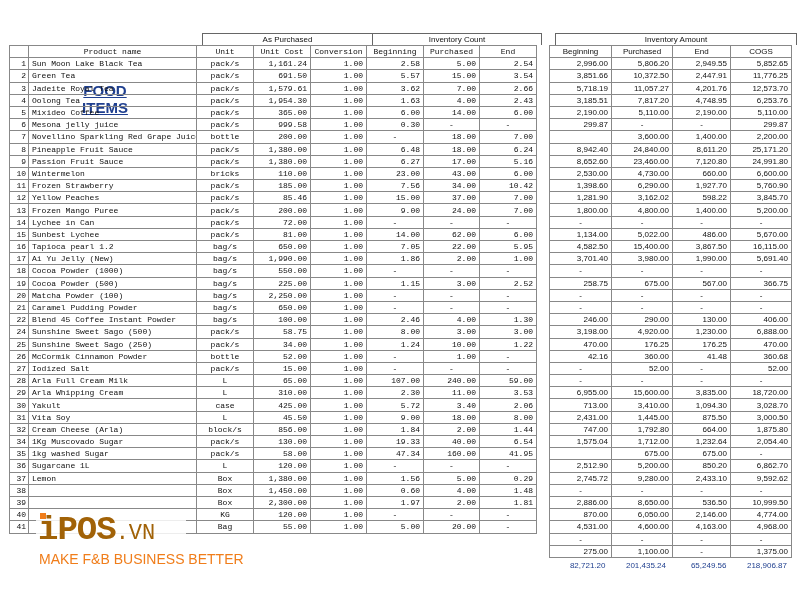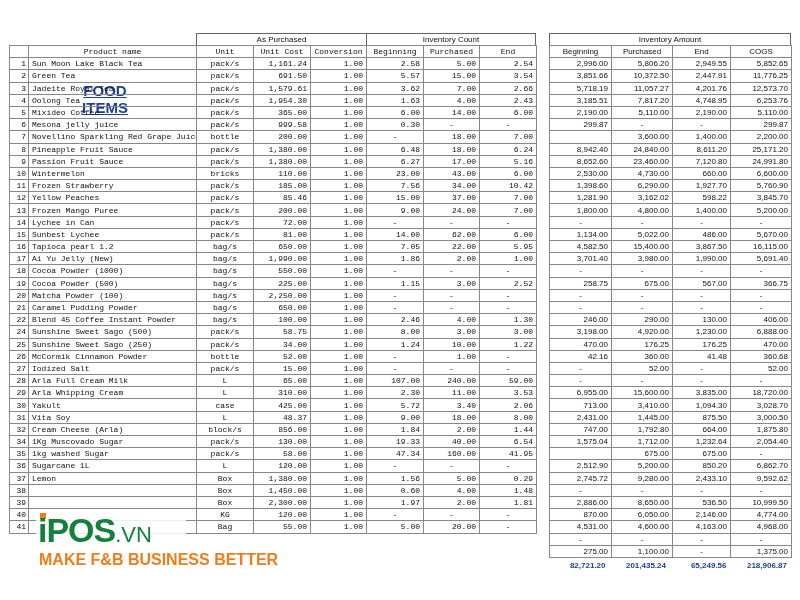--- a/index.html
+++ b/index.html
@@ -1,37 +1,37 @@
 <!DOCTYPE html>
 <html><head>
 <meta charset="utf-8">
 <style>
   html, body { margin:0; padding:0; background:#fff; }
   body { width:800px; height:600px; position:relative; overflow:hidden;
          font-family:"Liberation Sans", sans-serif; font-size:8px; color:#111; }
   .title { position:absolute; left:74px; top:37px; width:62px; text-align:center;
            font-weight:bold; font-size:15px; color:#1f3f8f; text-decoration:underline;margin-top:45px; }
   .grp { position:absolute; top:33px; height:12px; border:1px solid #666; border-bottom:none;
-         text-align:center; line-height:12px; box-sizing:border-box; }
+         text-align:center; line-height:12px; box-sizing:border-box;margin-left:6px; }
   table { position:absolute; border-collapse:collapse; table-layout:fixed; }
   td, th { border:1px solid #888; height:11.2px; padding:0 3px; line-height:11px;
            white-space:nowrap; overflow:hidden; font-weight:normal; font-size:8px; }
   th { text-align:center; }
   .num { text-align:right; }
   .ctr { text-align:center; }
   .idx { text-align:right; padding-right:2px; }
   #left { left:9px; top:45px; width:527px;font-family:Liberation Mono, monospace; }
   #right { left:549px; top:45px; width:242px; }
   .totals { position:absolute; left:549px; top:561px; width:242px; display:flex; }
-  .totals span { flex:1; text-align:right; padding-right:4px; font-weight:bold; color:#1f3f8f; font-size:8px; }
+  .totals span { flex:1; text-align:right; padding-right:4px; font-weight:normal; color:#1f3f8f; font-size:8px; }
   .logo { position:absolute; left:36px; top:511px; width:150px; height:56px; background:rgba(255,255,255,0.85); }
-  .logo-main { position:absolute; left:2px; top:0; font-size:34px; font-weight:bold; color:#15803d; letter-spacing:-1px; line-height:38px; }
+  .logo-main { position:absolute; left:2px; top:0; font-size:34px; font-weight:bold; color:#a16207; letter-spacing:-1px; line-height:38px;font-family:Liberation Mono, monospace; }
   .logo-main .vn { font-size:22px; font-weight:normal; letter-spacing:0; }
   .logo-dot { position:absolute; left:4px; top:2px; width:6px; height:6px; background:#f07d1a; }
-  .logo-tag { position:absolute; left:3px; top:40px; font-size:16px; font-weight:bold; color:#f07d1a; white-space:nowrap; }
+  .logo-tag { position:absolute; left:3px; top:40px; font-size:14px; font-weight:normal; color:#f07d1a; white-space:nowrap; }
 </style>
 </head>
 <body>
 
 <div class="title">FOOD ITEMS</div>
 <div class="grp" style="left:196px;width:171px;">As Purchased</div>
 <div class="grp" style="left:366px;width:170px;">Inventory Count</div>
 <div class="grp" style="left:549px;width:242px;">Inventory Amount</div>
 
 <table id="left">
@@ -345,21 +345,21 @@
         <td class="num">425.00</td>
         <td class="num">1.00</td>
         <td class="num">5.72</td>
         <td class="num">3.40</td>
         <td class="num">2.06</td>
       </tr>
       <tr>
         <td class="idx">31</td>
         <td>Vita Soy</td>
         <td class="ctr">L</td>
-        <td class="num">48.37</td>
+        <td class="num">45.50</td>
         <td class="num">1.00</td>
         <td class="num">9.00</td>
         <td class="num">18.00</td>
         <td class="num">8.00</td>
       </tr>
       <tr>
         <td class="idx">32</td>
         <td>Cream Cheese (Arla)</td>
         <td class="ctr">block/s</td>
         <td class="num">856.00</td>

